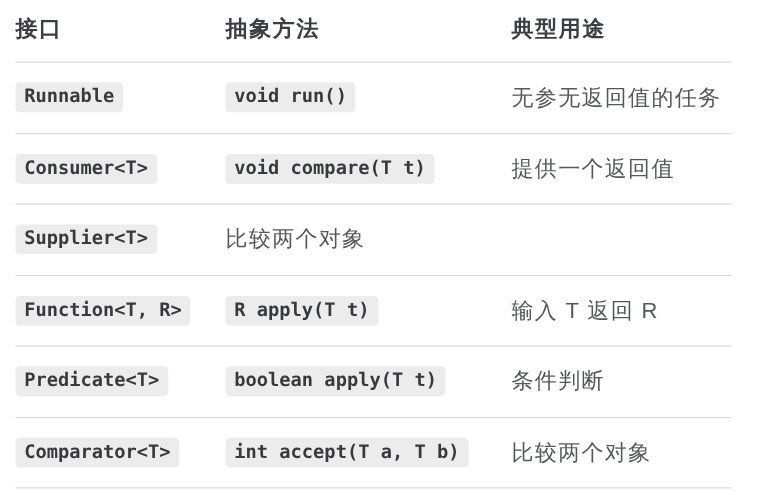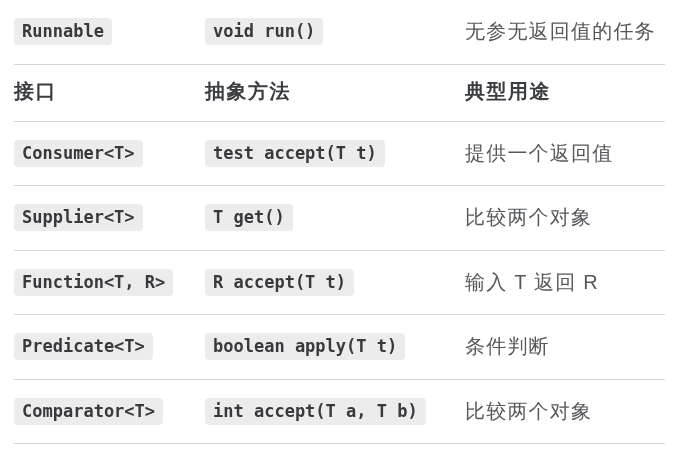--- a/index.html
+++ b/index.html
@@ -61,47 +61,46 @@
     color: var(--usage-text);
     letter-spacing: 1.2px;
     white-space: nowrap;
   }
 </style>
 </head>
 <body>
 
 <div class="table">
 
-  <div class="row data-row">
-    <div class="cell c1"><span class="pill">Runnable</span></div>
-    <div class="cell c2"><span class="pill">void run()</span></div>
-    <div class="cell c3 usage">无参无返回值的任务</div>
-  </div>
-
   <div class="row header-row">
     <div class="cell c1 header-cell">接口</div>
     <div class="cell c2 header-cell">抽象方法</div>
     <div class="cell c3 header-cell">典型用途</div>
   </div>
 
   <div class="row data-row">
+    <div class="cell c1"><span class="pill">Runnable</span></div>
+    <div class="cell c2"><span class="pill">void run()</span></div>
+    <div class="cell c3 usage">无参无返回值的任务</div>
+  </div>
+
+  <div class="row data-row">
     <div class="cell c1"><span class="pill">Consumer&lt;T&gt;</span></div>
-    <div class="cell c2"><span class="pill">test accept(T t)</span></div>
+    <div class="cell c2"><span class="pill">void compare(T t)</span></div>
     <div class="cell c3 usage">提供一个返回值</div>
   </div>
 
   <div class="row data-row">
     <div class="cell c1"><span class="pill">Supplier&lt;T&gt;</span></div>
-    <div class="cell c2"><span class="pill">T get()</span></div>
     <div class="cell c3 usage">比较两个对象</div>
   </div>
 
   <div class="row data-row">
     <div class="cell c1"><span class="pill">Function&lt;T, R&gt;</span></div>
-    <div class="cell c2"><span class="pill">R accept(T t)</span></div>
+    <div class="cell c2"><span class="pill">R apply(T t)</span></div>
     <div class="cell c3 usage">输入 T 返回 R</div>
   </div>
 
   <div class="row data-row">
     <div class="cell c1"><span class="pill">Predicate&lt;T&gt;</span></div>
     <div class="cell c2"><span class="pill">boolean apply(T t)</span></div>
     <div class="cell c3 usage">条件判断</div>
   </div>
 
   <div class="row data-row">

